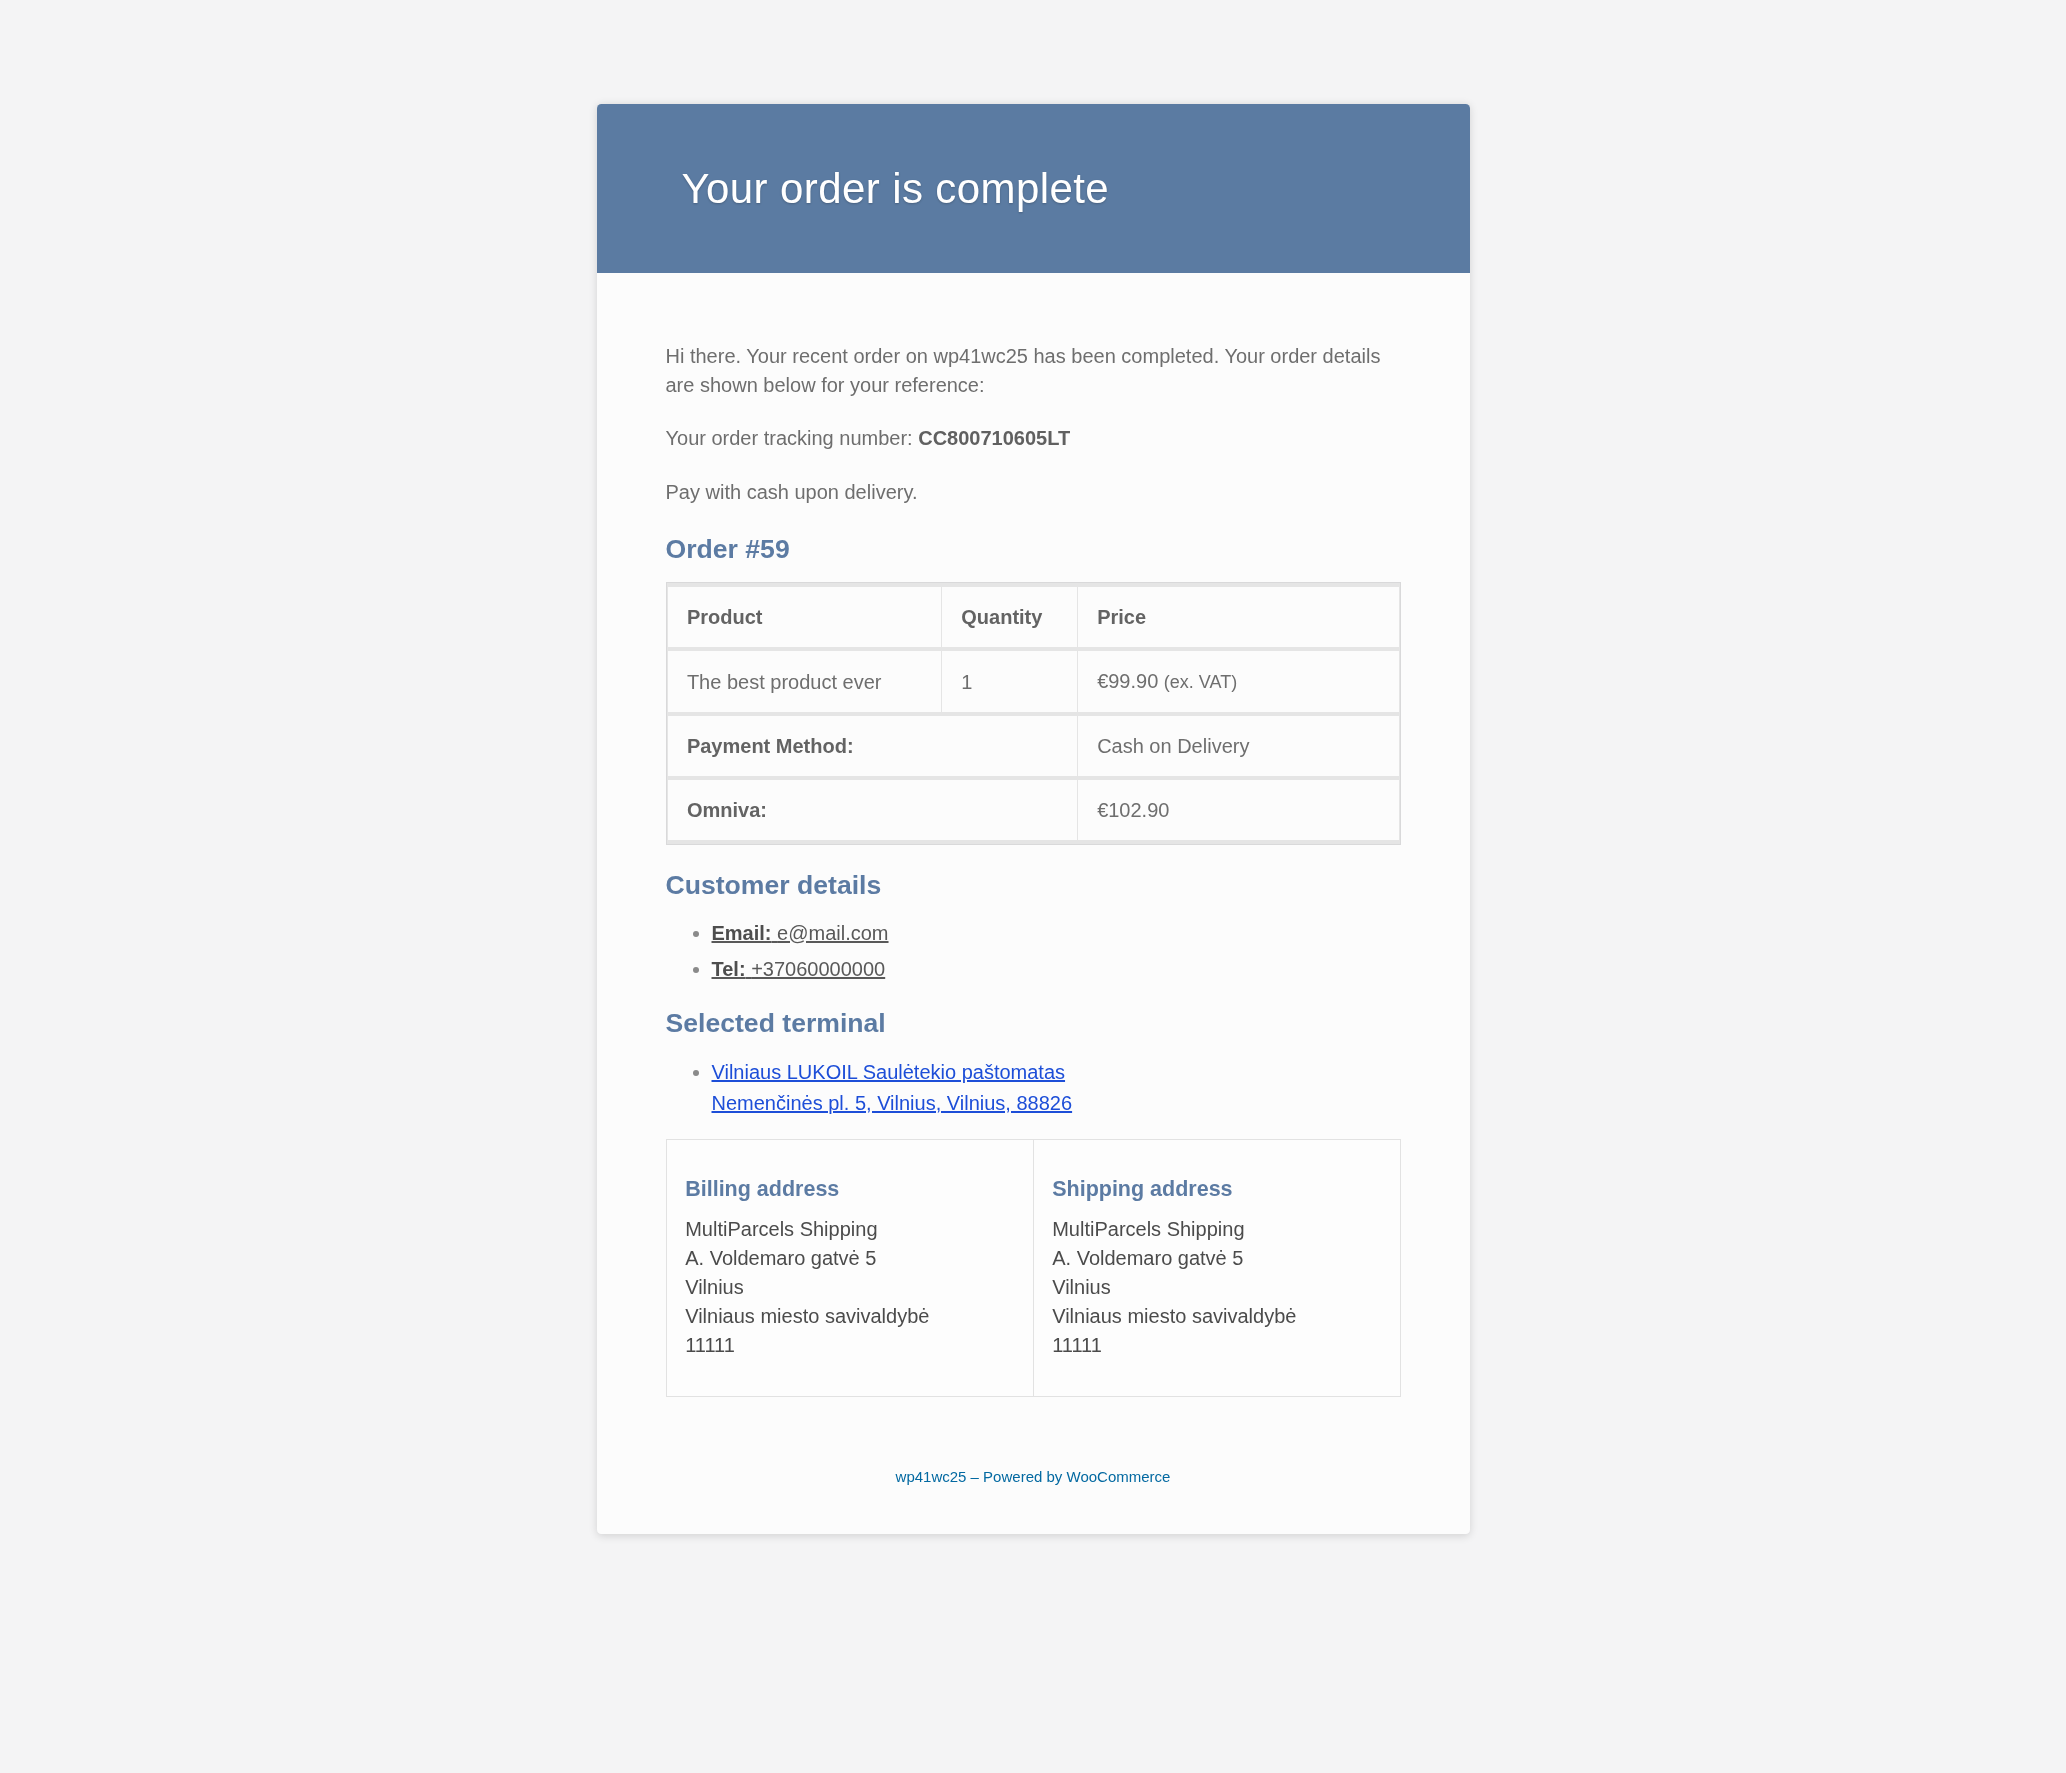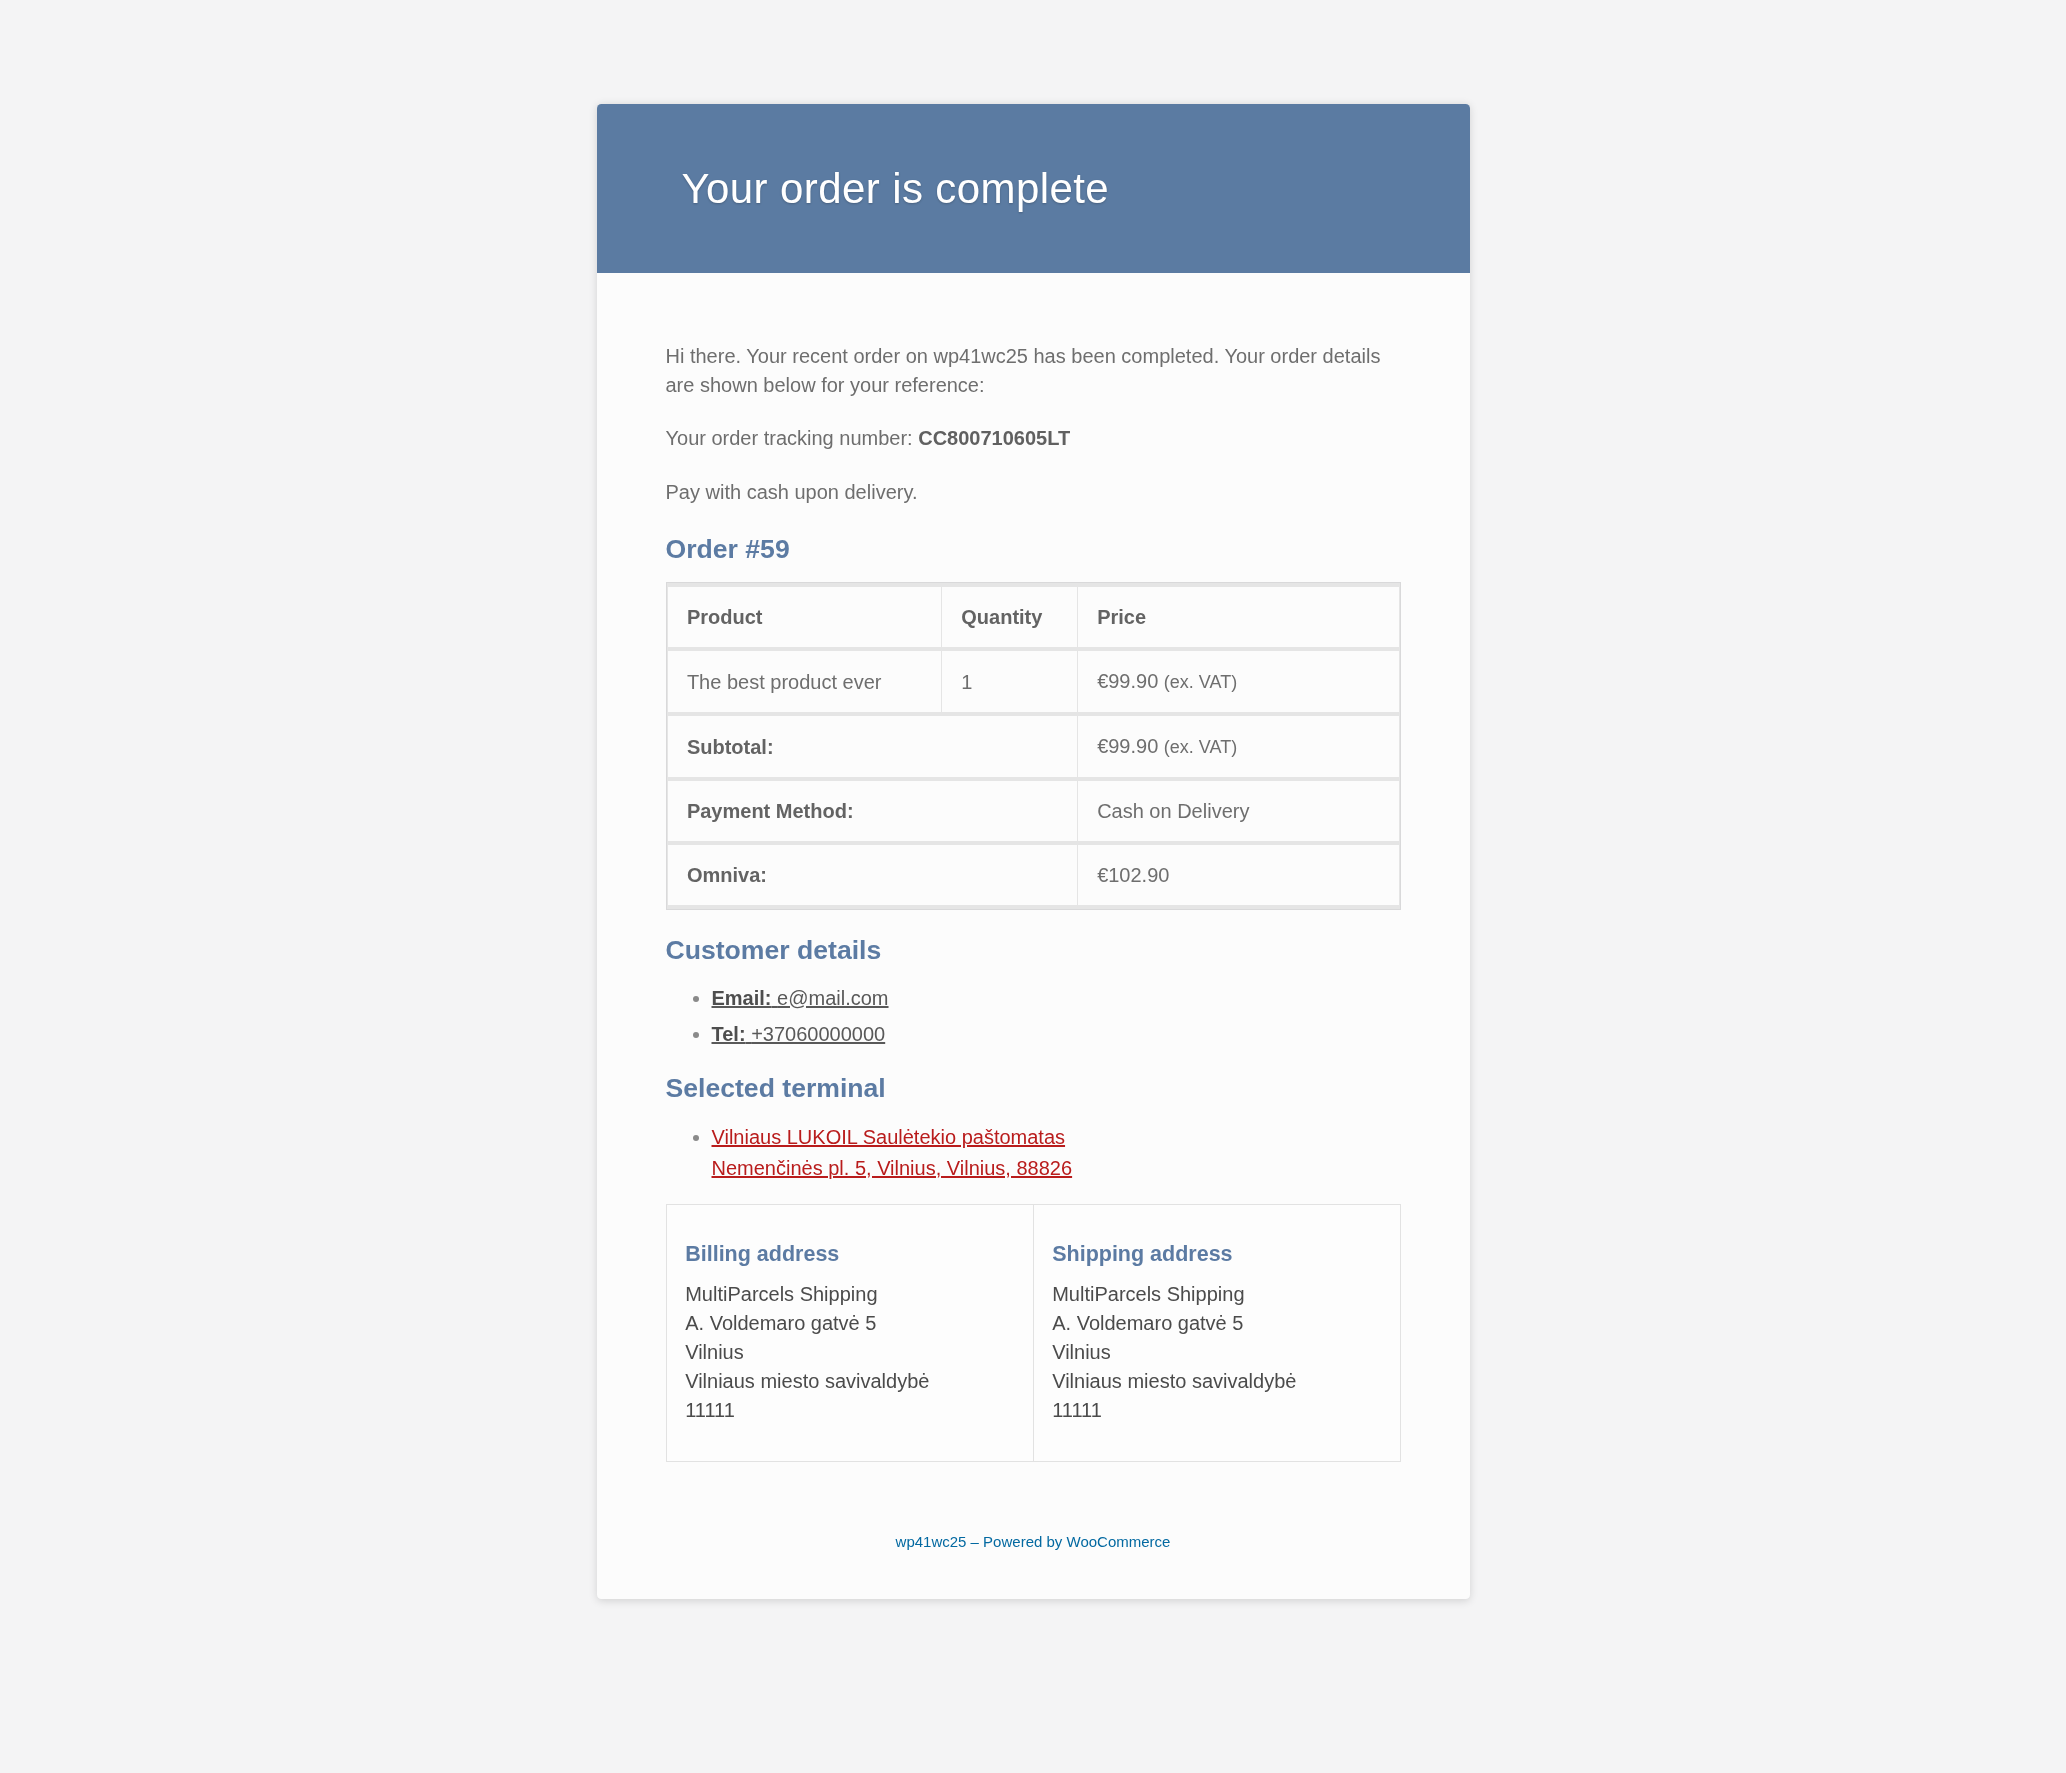--- a/index.html
+++ b/index.html
@@ -85,21 +85,21 @@
   }
   ul.detail-list li {
     font-size: 20px;
     line-height: 29px;
     margin: 0 0 7.2px;
     color: #595959;
     text-decoration: underline;
   }
   ul.detail-list li::marker { color: #8a8a8a; }
   ul.detail-list li b { color: #4e4e4e; }
-  ul.terminal-list li { color: #b91c1c; line-height: 31px; margin-bottom: 0; }
+  ul.terminal-list li { color: #1d4ed8; line-height: 31px; margin-bottom: 0; }
   .addresses-box {
     display: flex;
     margin-top: 20px;
     background: #fdfdfd;
     border: 1.4px solid #e2e2e2;
   }
   .addr-col {
     flex: 1 1 50%;
     padding: 20px 29px 36px 18.7px;
   }
@@ -153,24 +153,20 @@
         <tr>
           <th class="col-product">Product</th>
           <th class="col-qty">Quantity</th>
           <th class="col-price">Price</th>
         </tr>
       </thead>
       <tbody>
         <tr>
           <td>The best product ever</td>
           <td>1</td>
-          <td><span>€99.90</span> <span class="small-note">(ex. VAT)</span></td>
-        </tr>
-        <tr>
-          <td class="row-label" colspan="2">Subtotal:</td>
           <td><span>€99.90</span> <span class="small-note">(ex. VAT)</span></td>
         </tr>
         <tr>
           <td class="row-label" colspan="2">Payment Method:</td>
           <td><span>Cash on Delivery</span></td>
         </tr>
         <tr>
           <td class="row-label" colspan="2">Omniva:</td>
           <td><span>€102.90</span></td>
         </tr>

